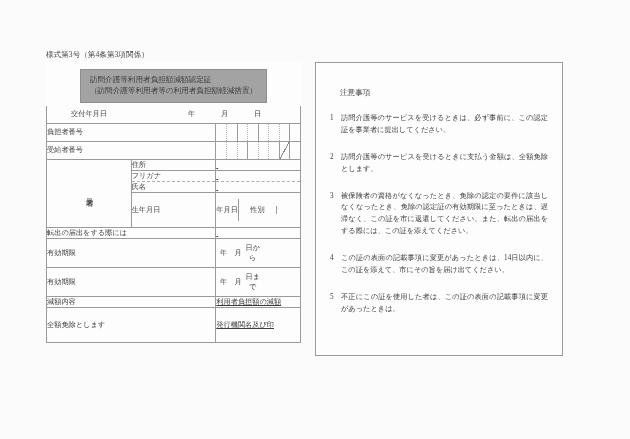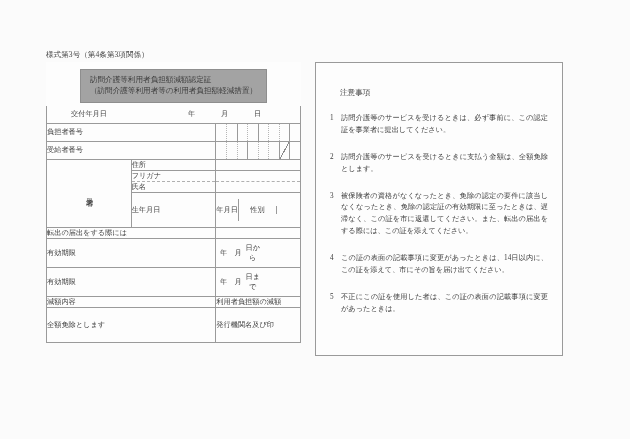--- a/index.html
+++ b/index.html
@@ -136,21 +136,21 @@
     width: 100%; height: 100%;
     background: linear-gradient(to bottom right,
         rgba(0,0,0,0) 0%, rgba(0,0,0,0) calc(50% - 0.5px),
         #8a8a8a calc(50% - 0.5px), #8a8a8a calc(50% + 0.5px),
         rgba(0,0,0,0) calc(50% + 0.5px), rgba(0,0,0,0) 100%);
   }
 
   .dashed-bottom { border-bottom: 1px dashed #b0b0b0 !important; }
   .dashed-top { border-top: 1px dashed #b0b0b0 !important; }
 
-  .value { padding: 4px 0 4px 9px; }
+  .value { padding: 4px 0 4px 9px; text-decoration: underline; }
 
   .bd-ymd {
     display: flex;
     align-items: center;
     padding: 6px 0;
   }
   .bd-ymd .seg { flex: 1; text-align: center; }
   .sexcell { width: 28px; text-align: center; padding: 6px 7px; }
   .sexblank { width: 28px; }
 

